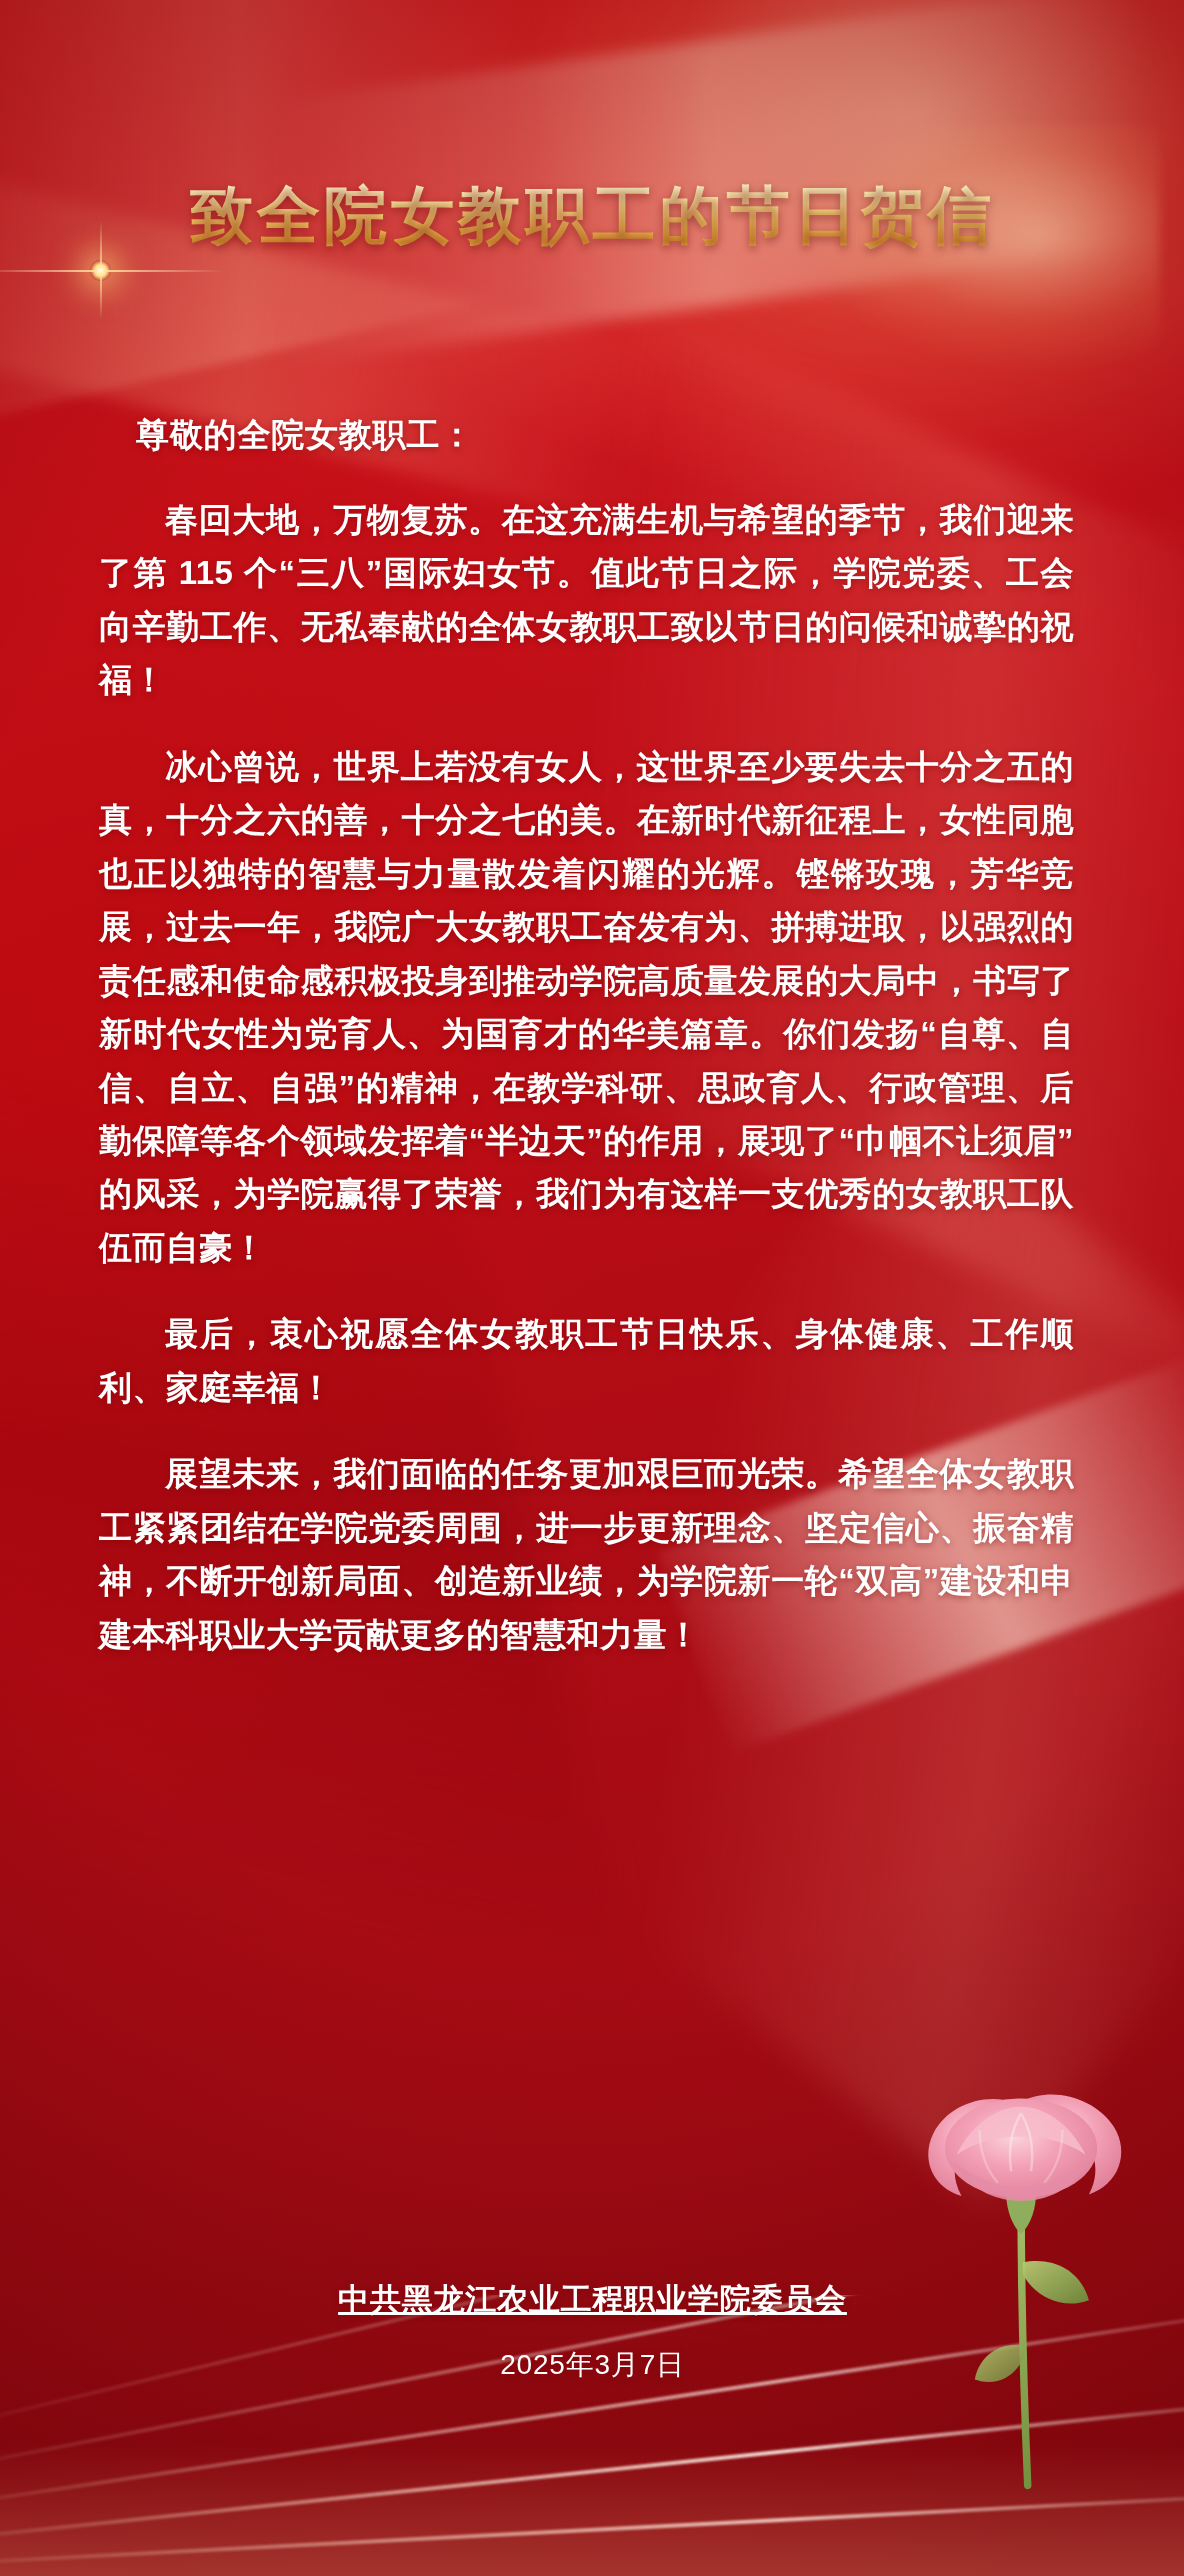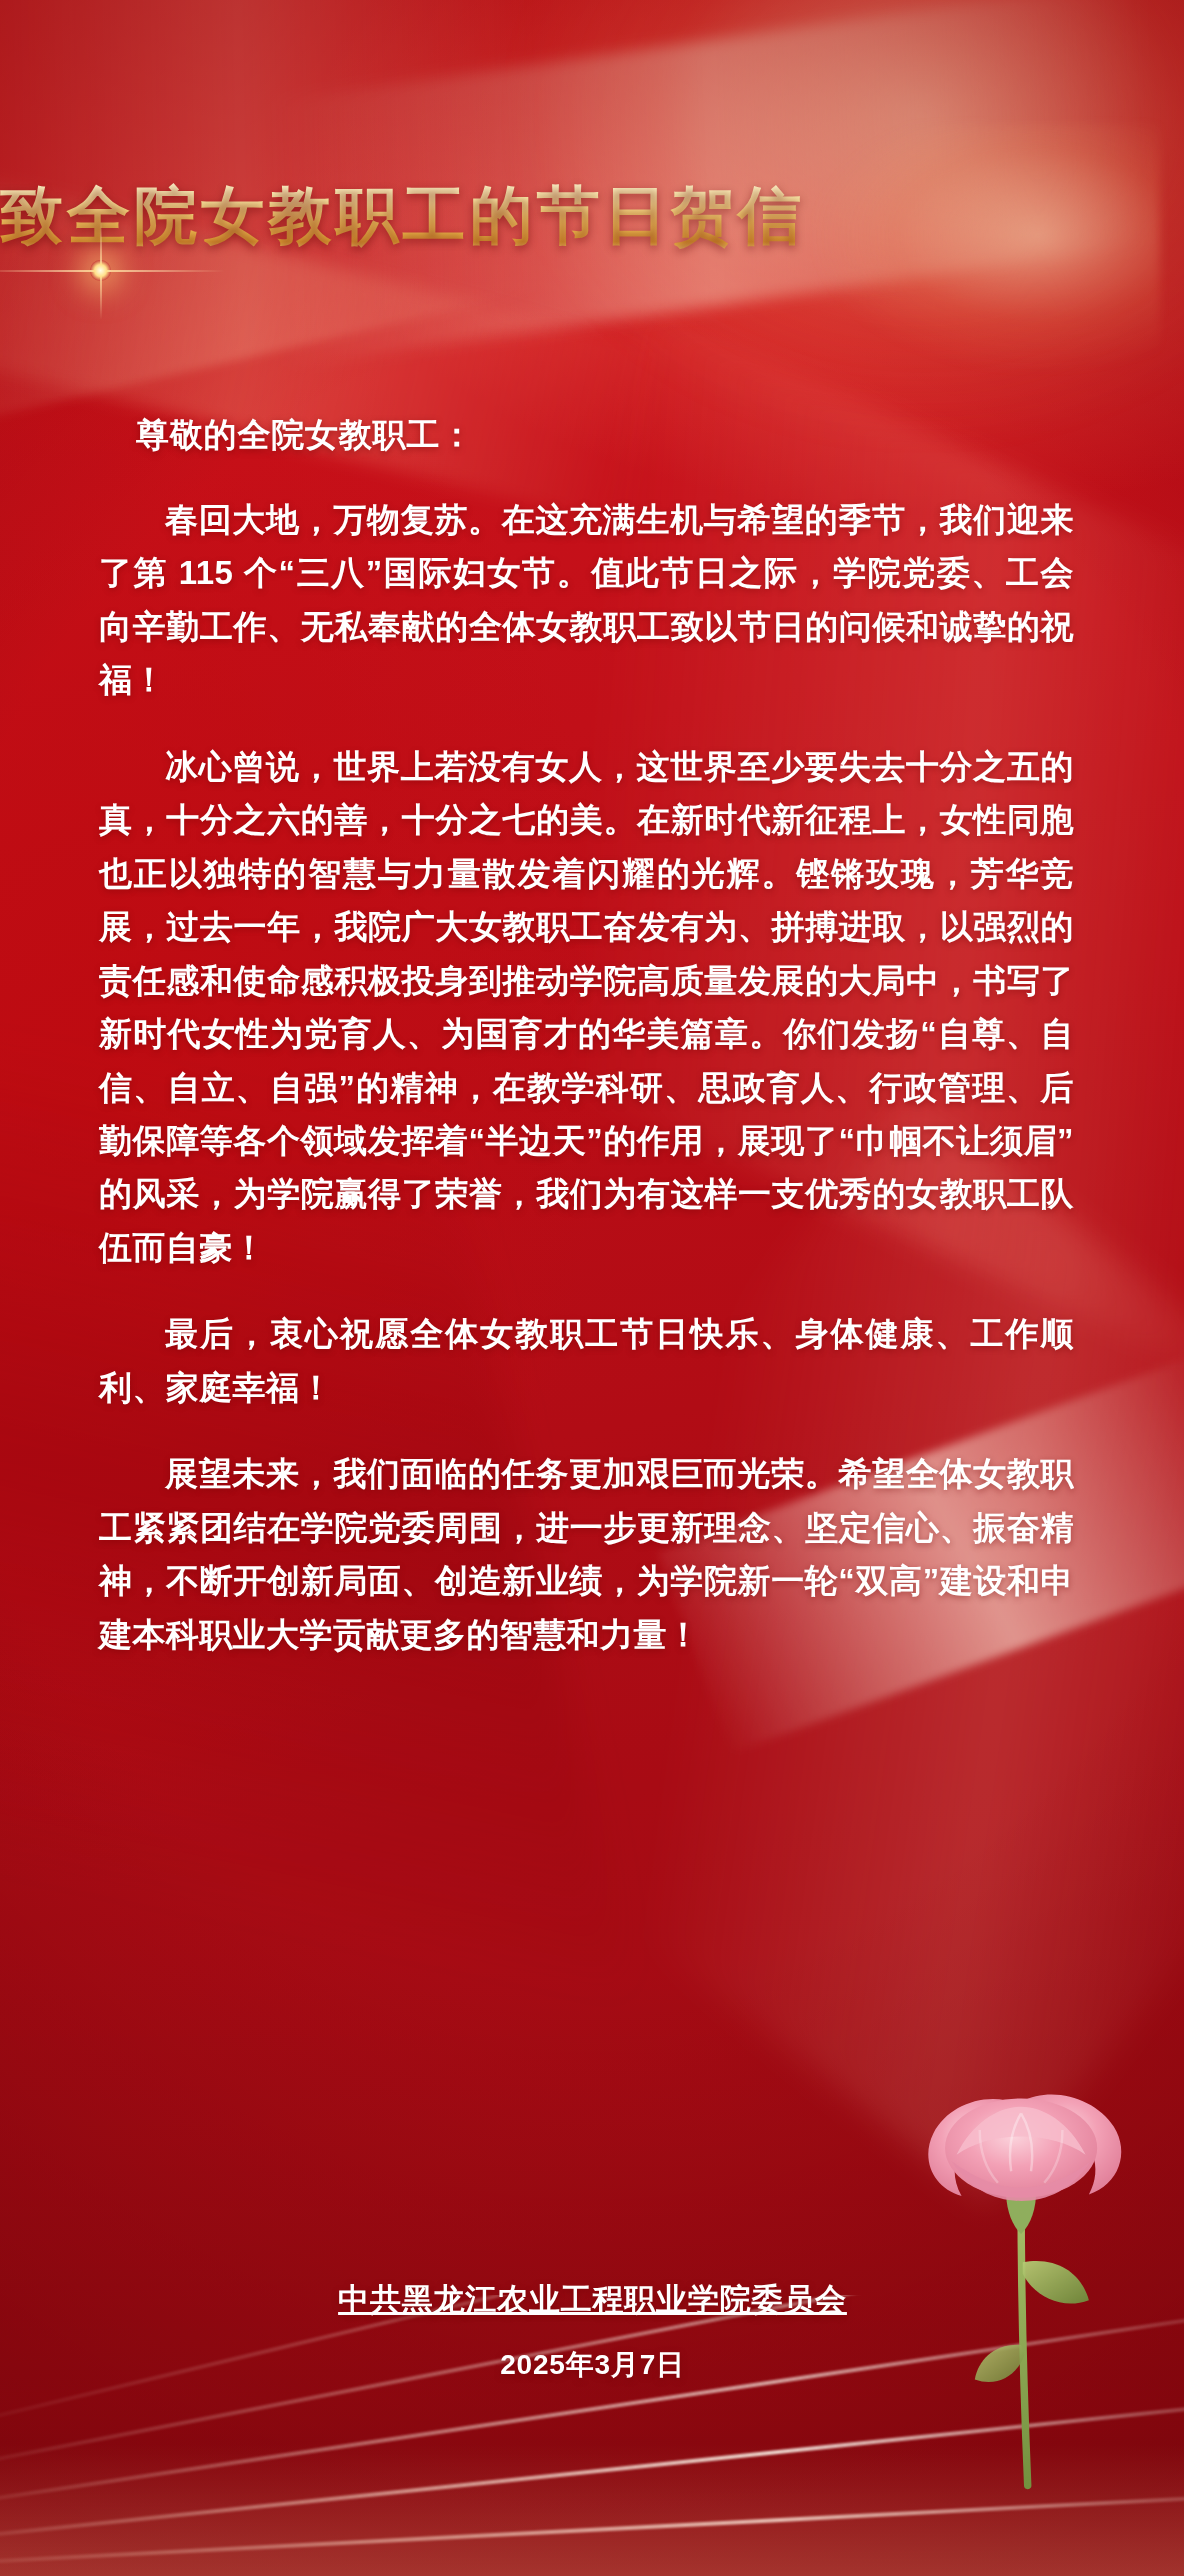--- a/index.html
+++ b/index.html
@@ -81,20 +81,21 @@
     position: absolute; inset: 0;
     background: radial-gradient(ellipse 1239px 1487px at 50% 45%, rgba(0,0,0,0) 55%, rgba(90,0,6,0.45) 100%);
     pointer-events: none;
   }
 
   
   .title-wrap {
     position: absolute;
     top: 173px;
     left: 0; right: 0;
+    text-align: center;
     z-index: 6;
   }
   .title {
     display: inline-block;
     font-family: "DejaVu Serif", "Liberation Serif", serif;
     font-weight: 700;
     font-size: 63px;
     letter-spacing: 4.1px;
     background: linear-gradient(180deg, #fff6cf 0%, #ffe89a 32%, #f6c košmar 55%, #f3c45c 58%, #e0a23a 82%, #f7dd96 100%);
     background: linear-gradient(180deg, #fffbe2 0%, #ffeea8 30%, #f6cb63 56%, #e2a235 80%, #fbe6a6 100%);
@@ -183,21 +184,21 @@
   }
   .sign-org {
     font-size: 31px;
     font-weight: 700;
     letter-spacing: 0.8px;
     text-decoration: underline;
   }
   .sign-date {
     margin-top: 25px;
     font-size: 28px;
-    font-weight: 700;
+    font-weight: 400;
     letter-spacing: 0.8px;
   }
 
   
   .flower {
     position: absolute;
     right: 15px;
     bottom: 74px;
     width: 273px;
     height: 430px;

